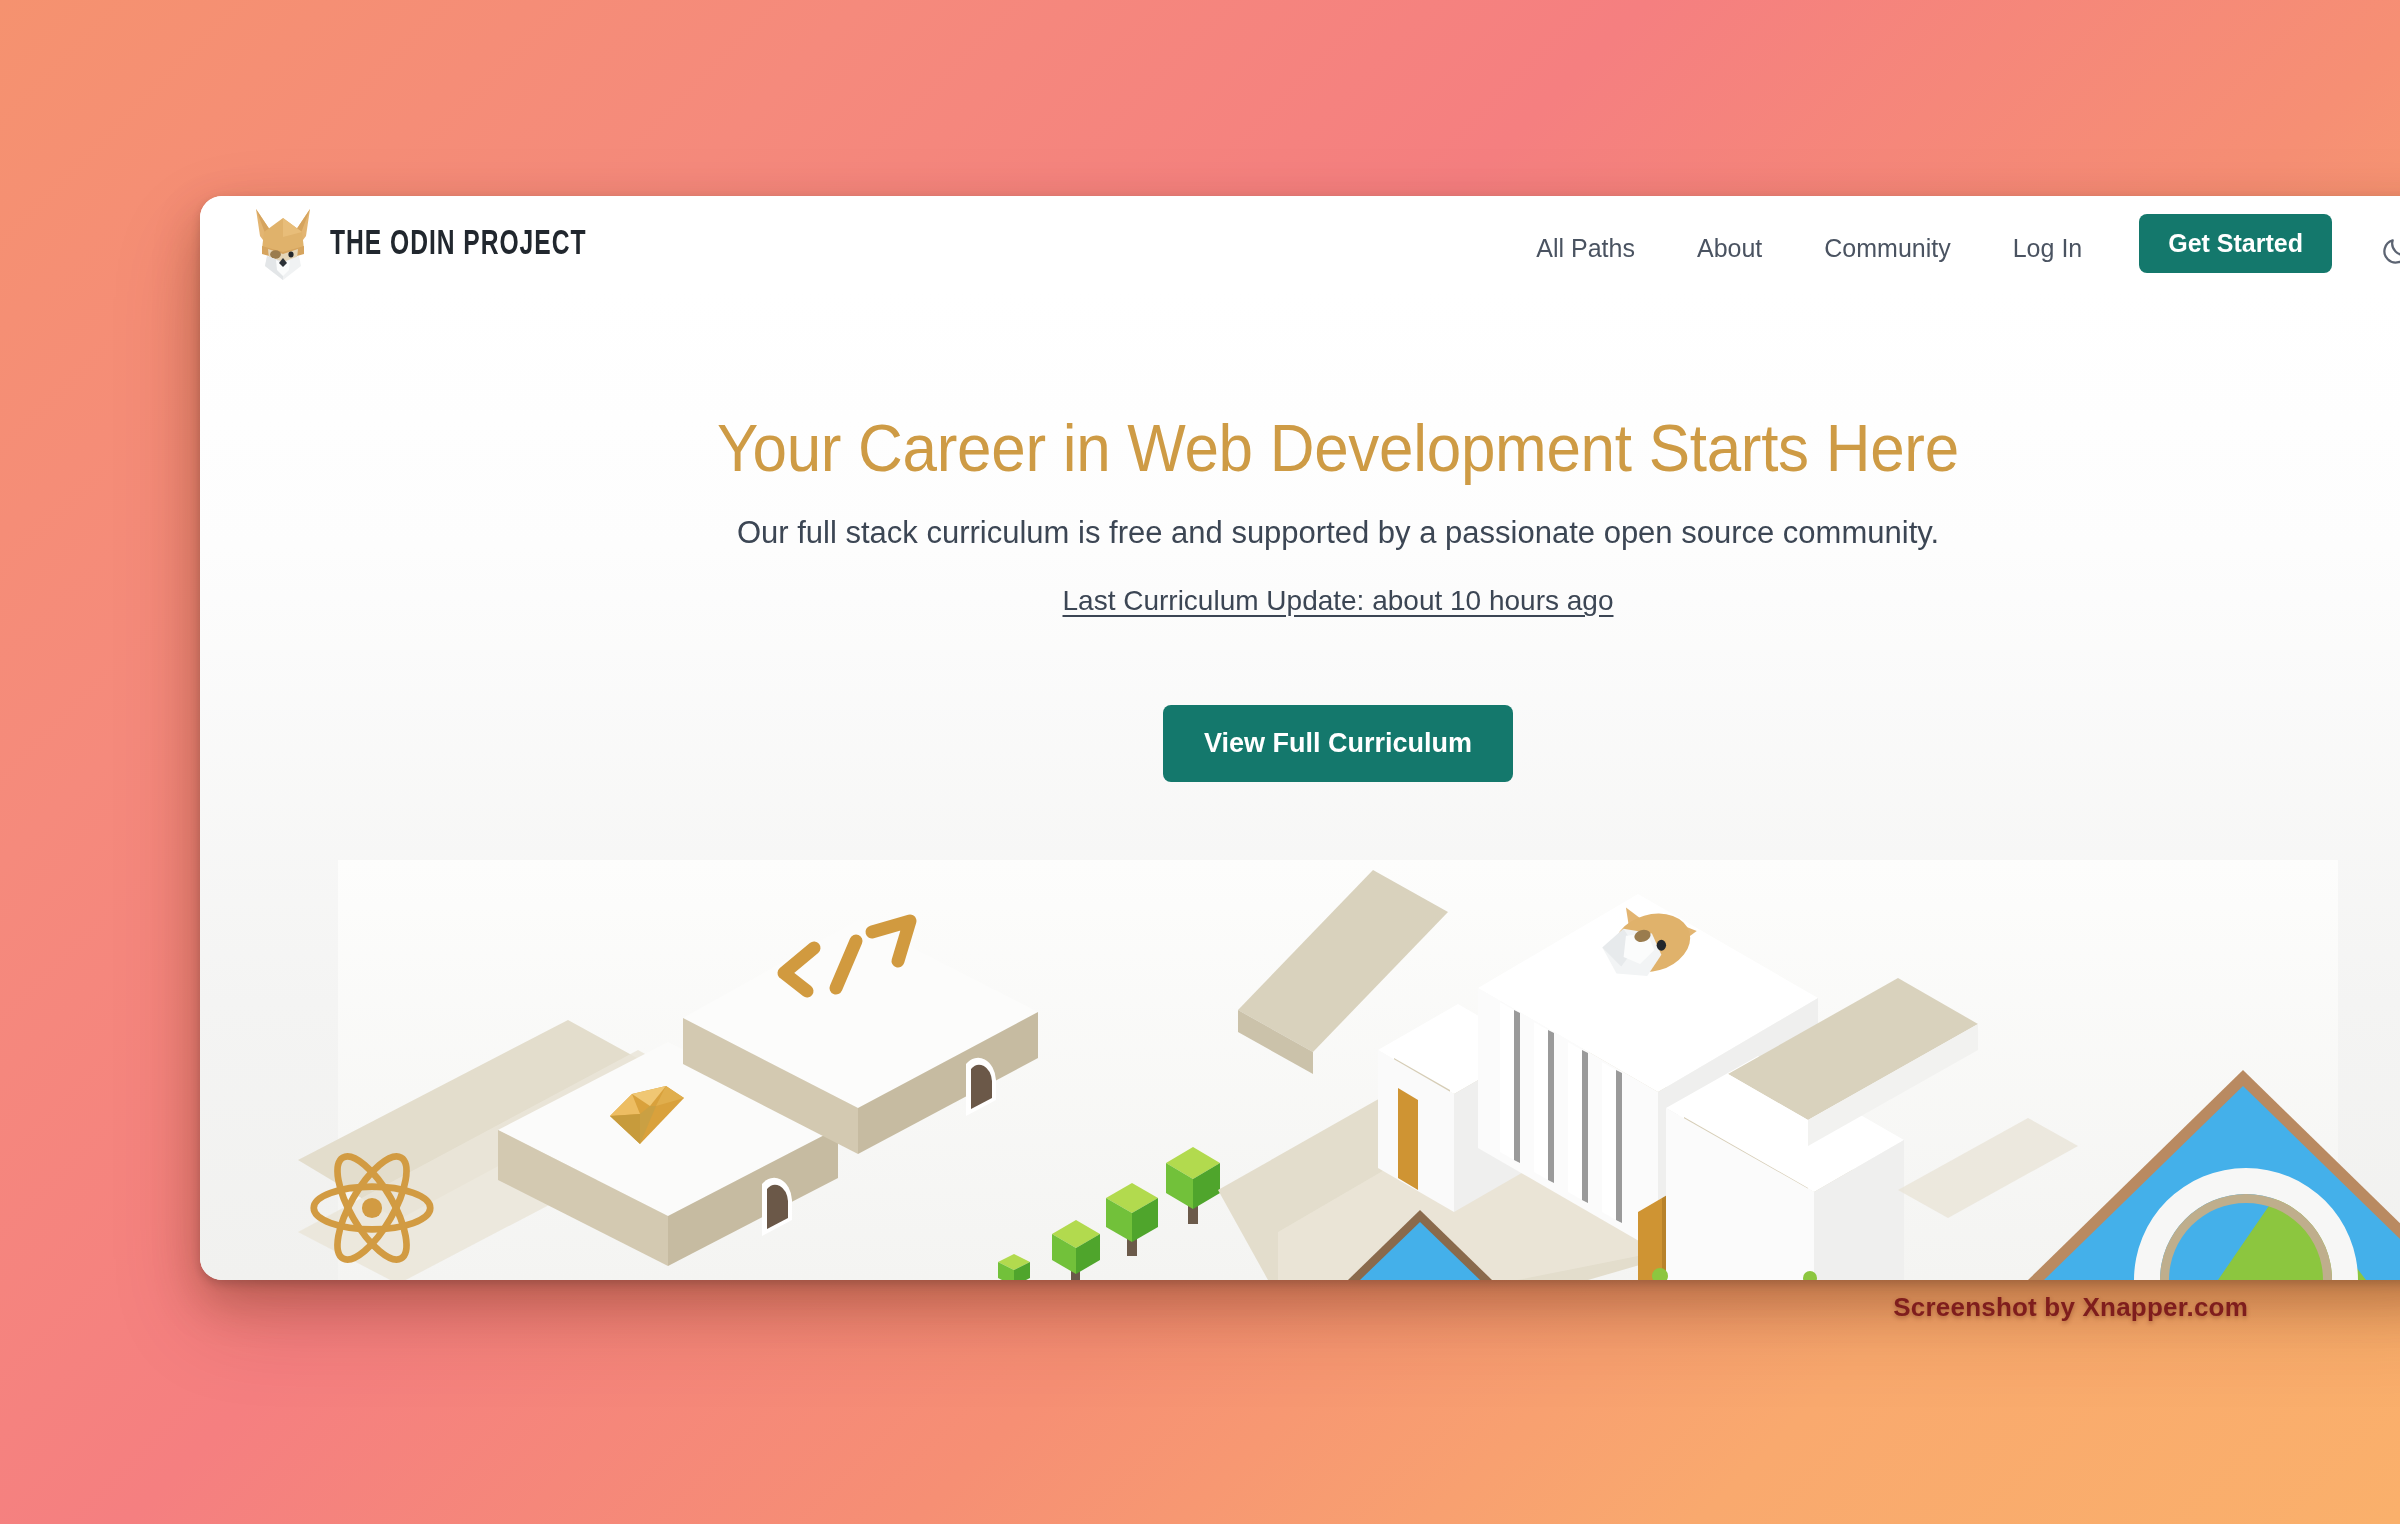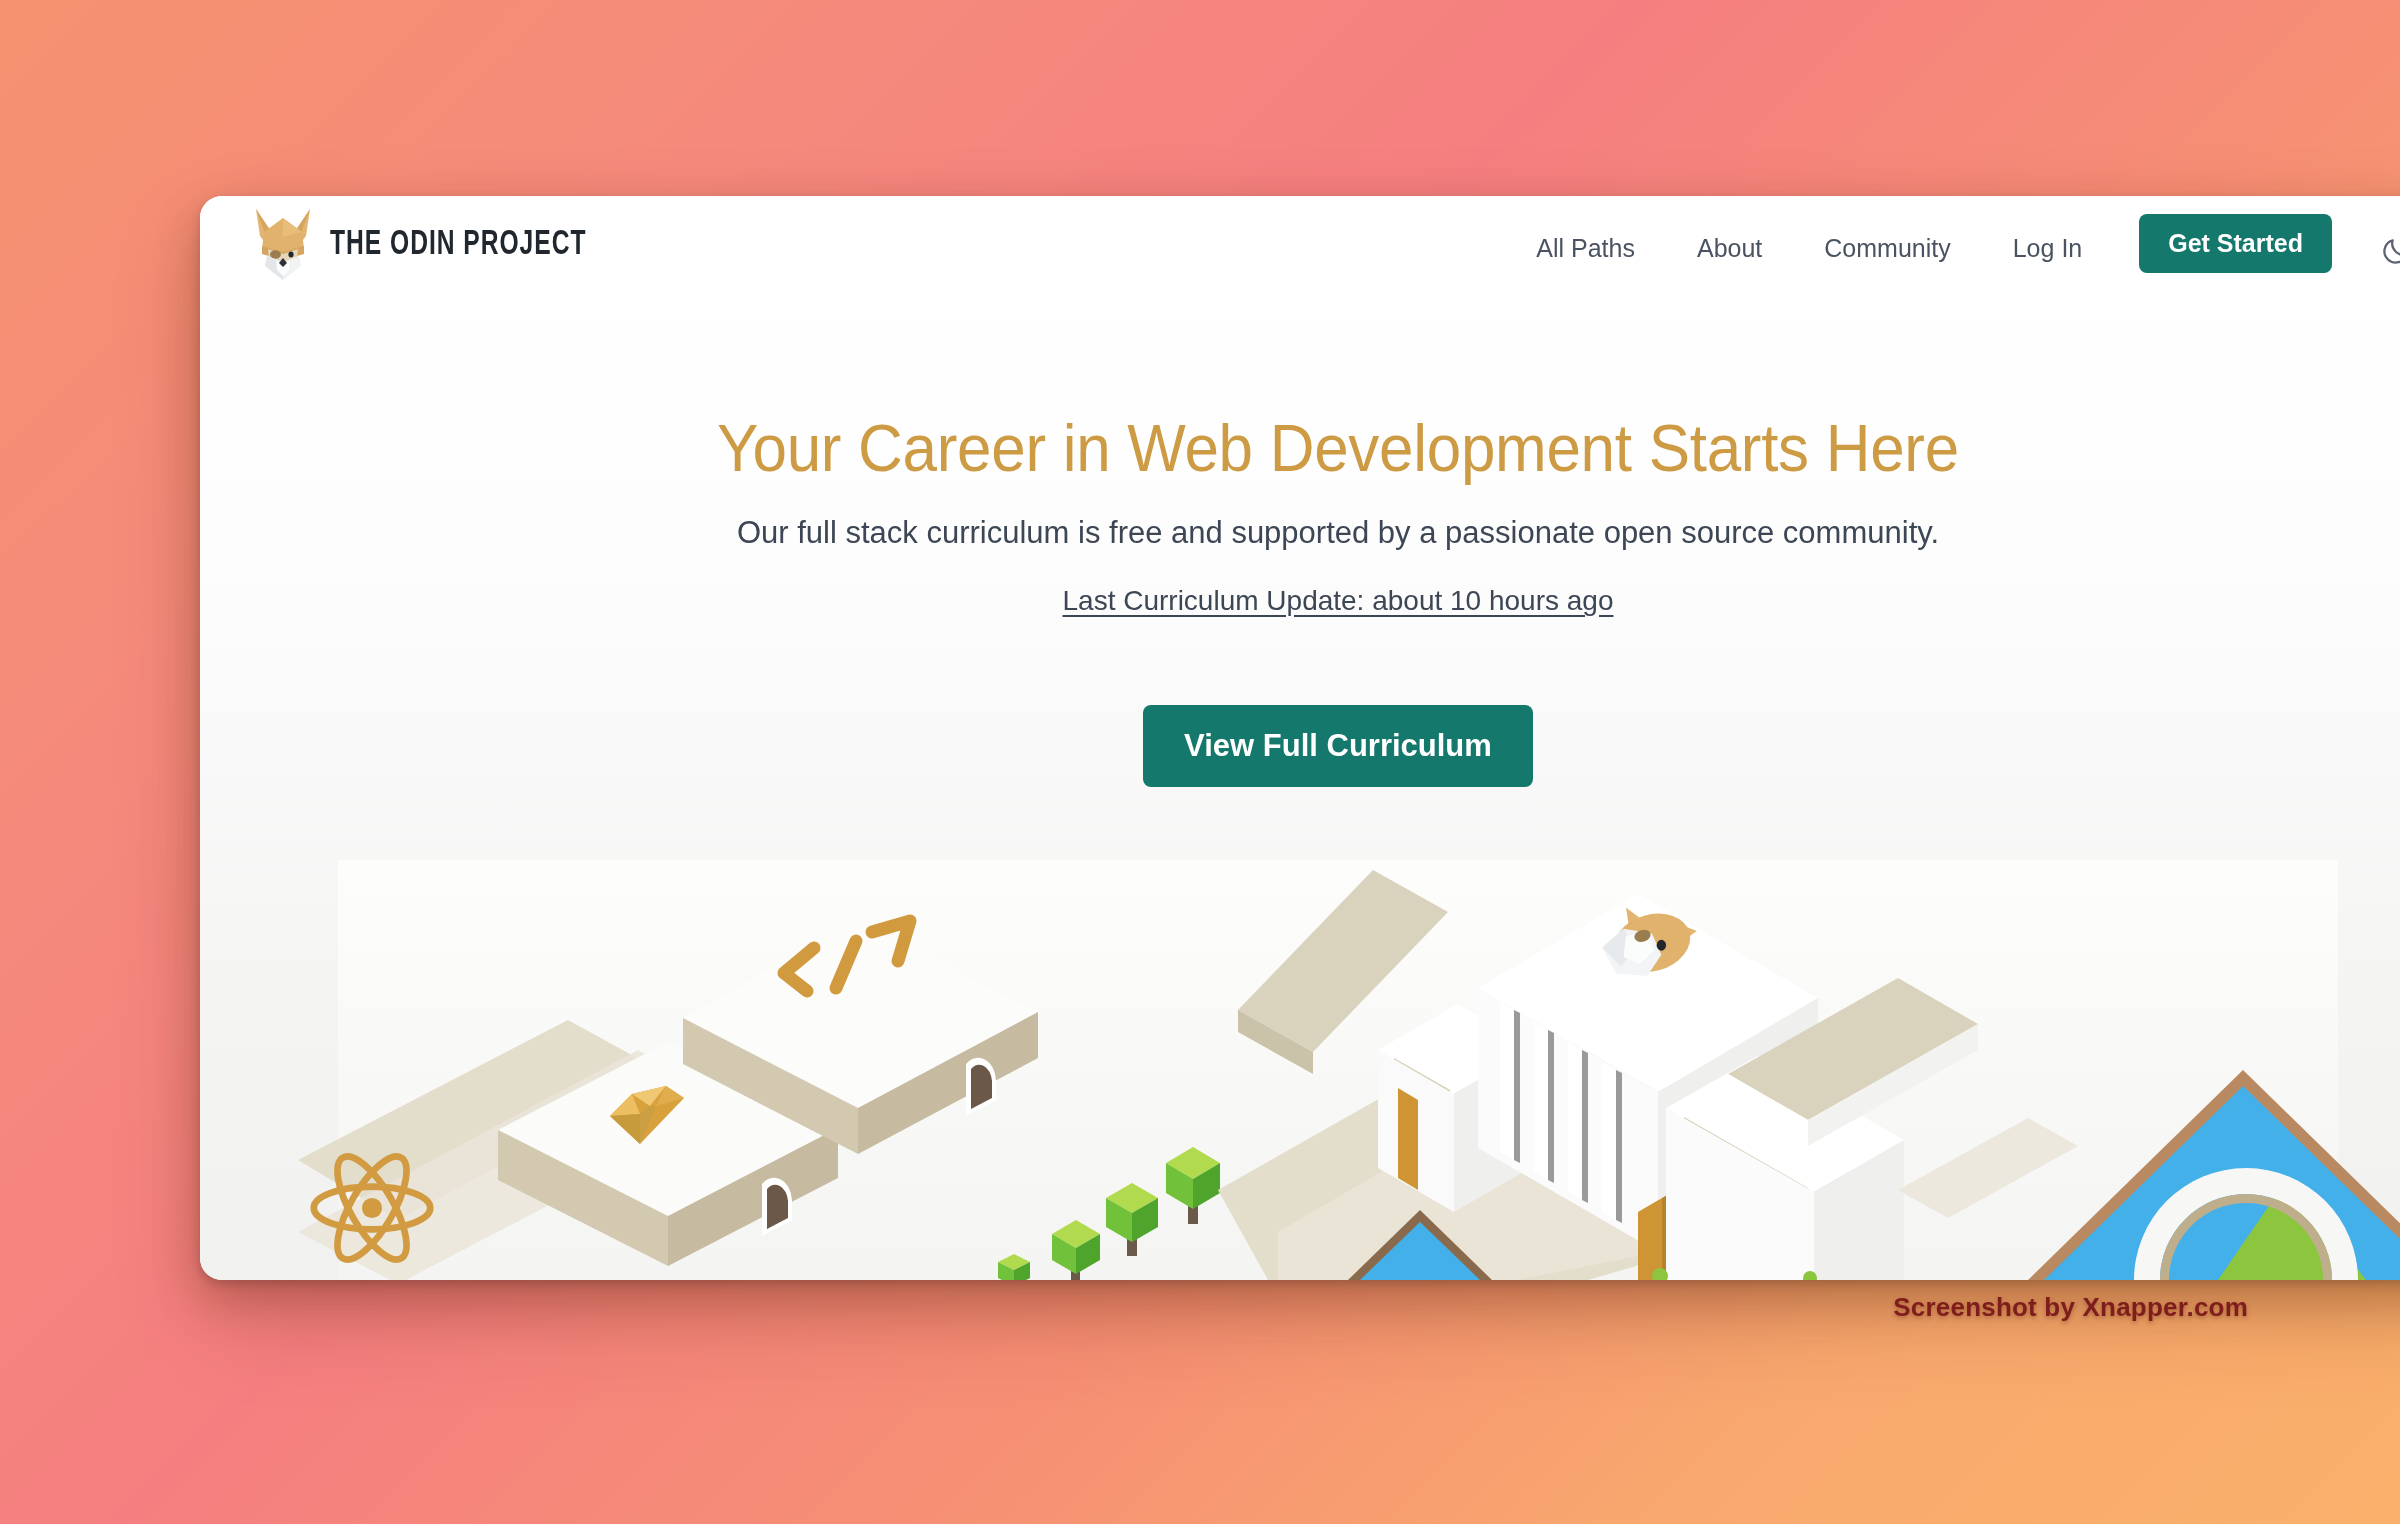--- a/index.html
+++ b/index.html
@@ -156,21 +156,21 @@
     text-decoration: underline;
     text-underline-offset: 5px;
     cursor: pointer;
   }
 
   .hero-cta-wrap { margin-top: 88px; }
 
   .hero-cta {
     background: #14786c;
     color: #ffffff;
-    font-size: 31px;
+    font-size: 27px;
     font-weight: 700;
     border: none;
     border-radius: 8px;
     padding: 23px 41px;
     cursor: pointer;
     font-family: "Liberation Sans", sans-serif;
   }
 
   
   .illus {

